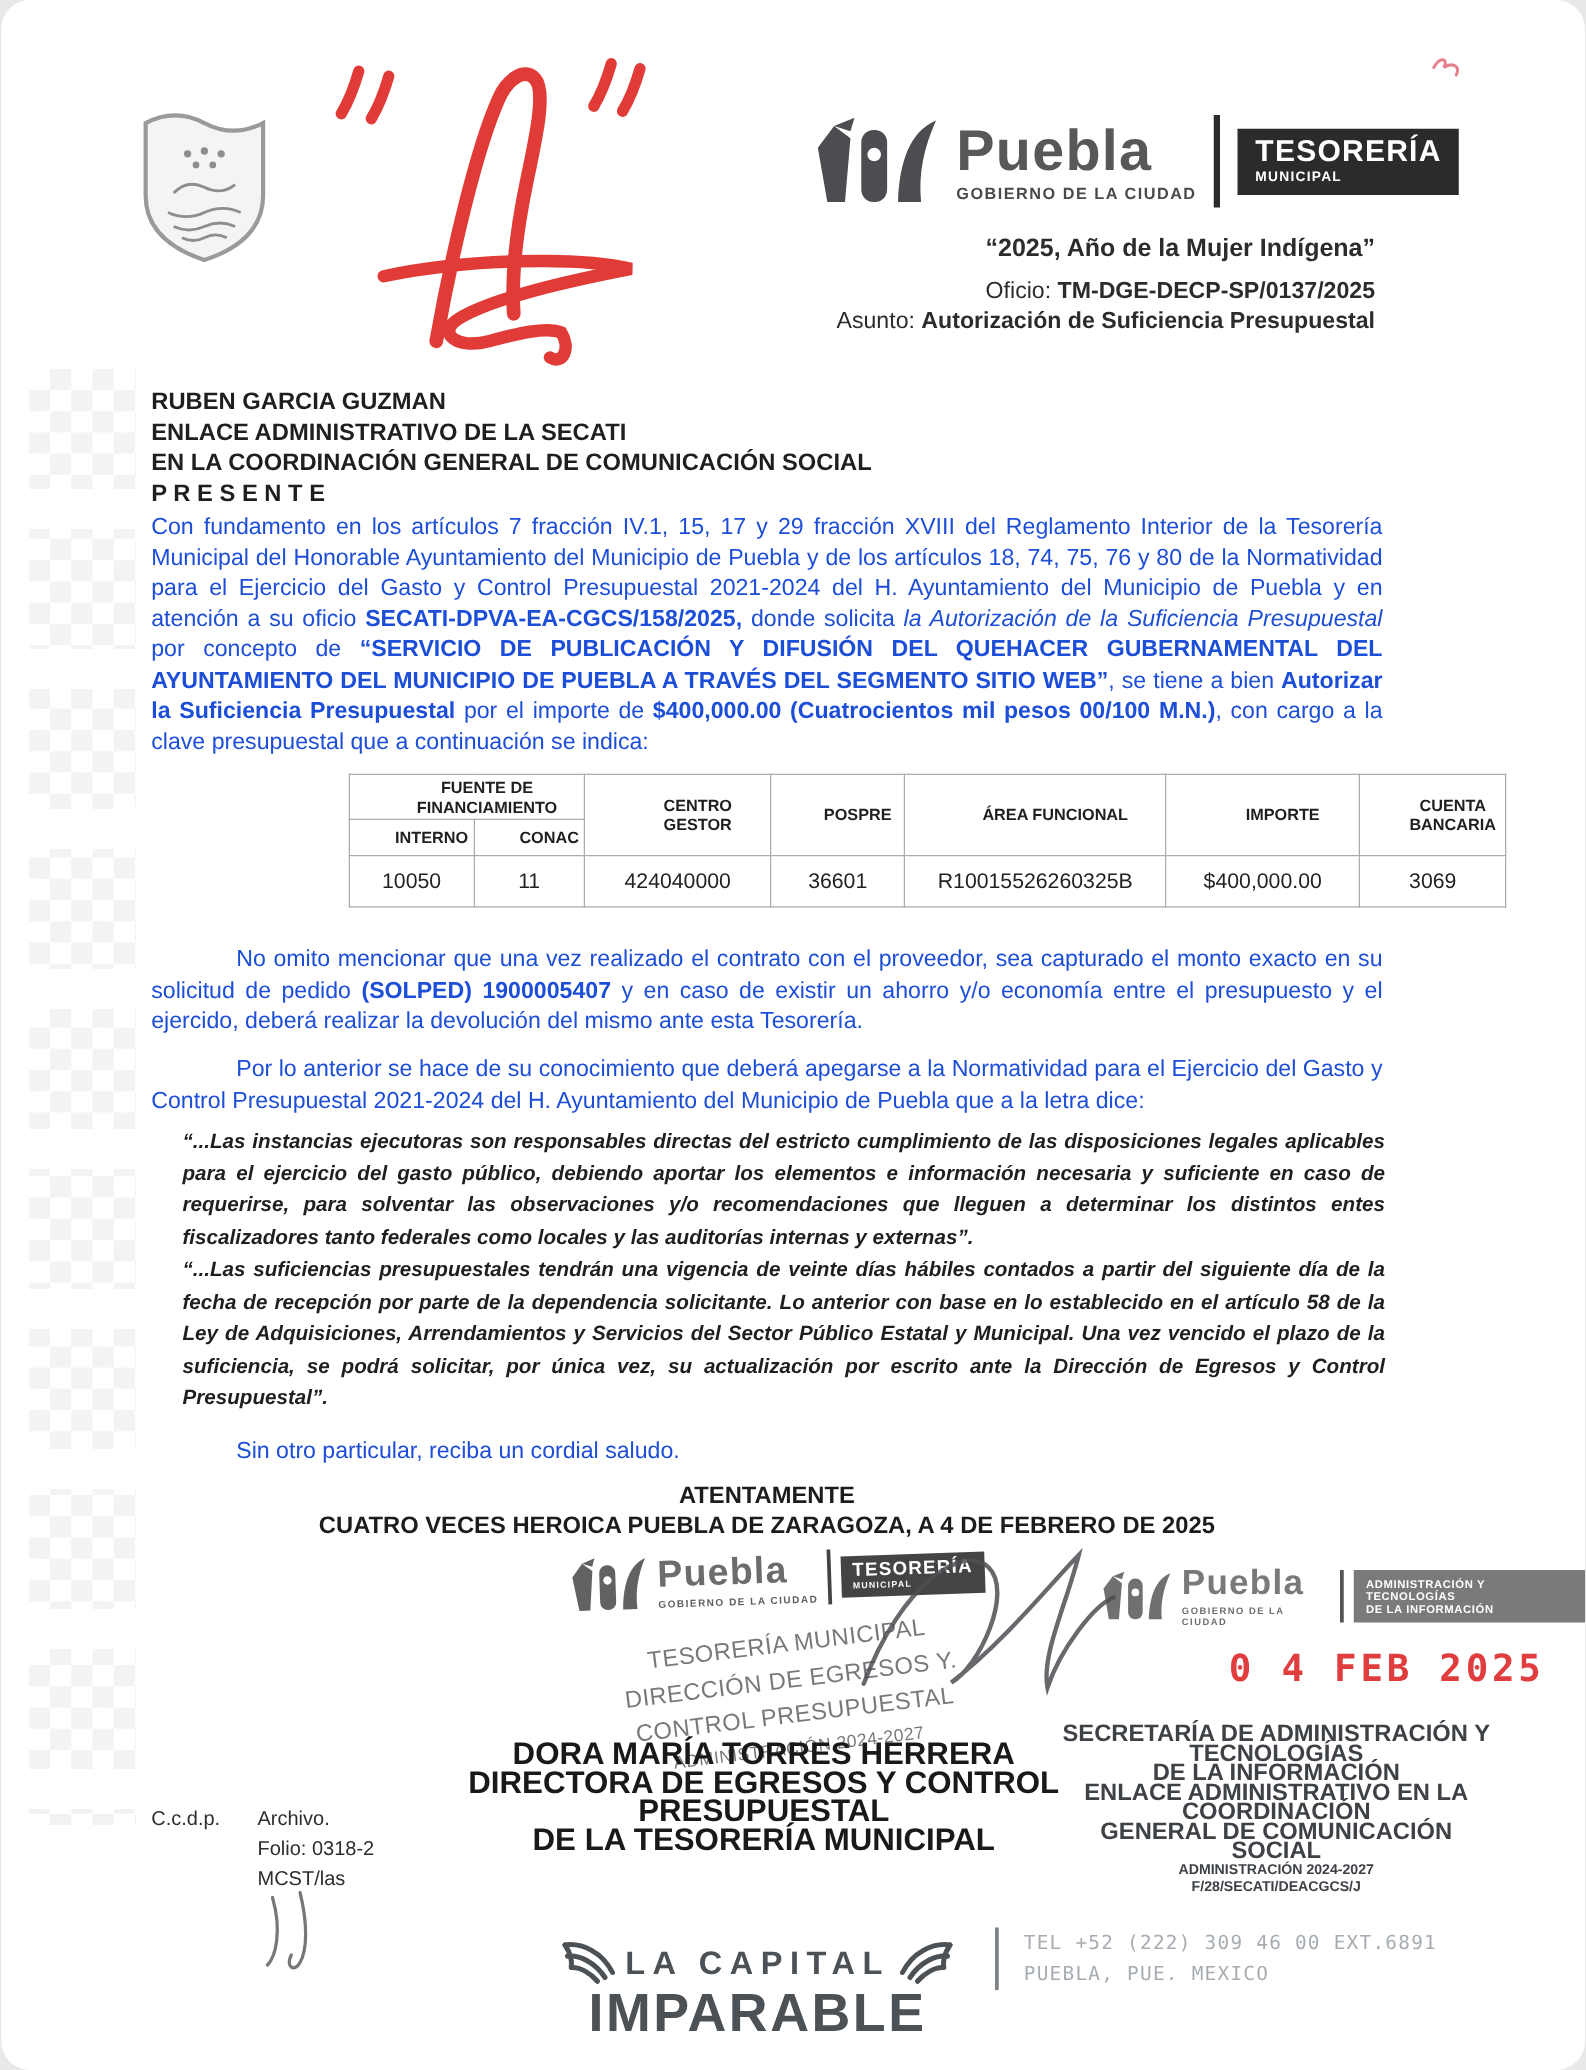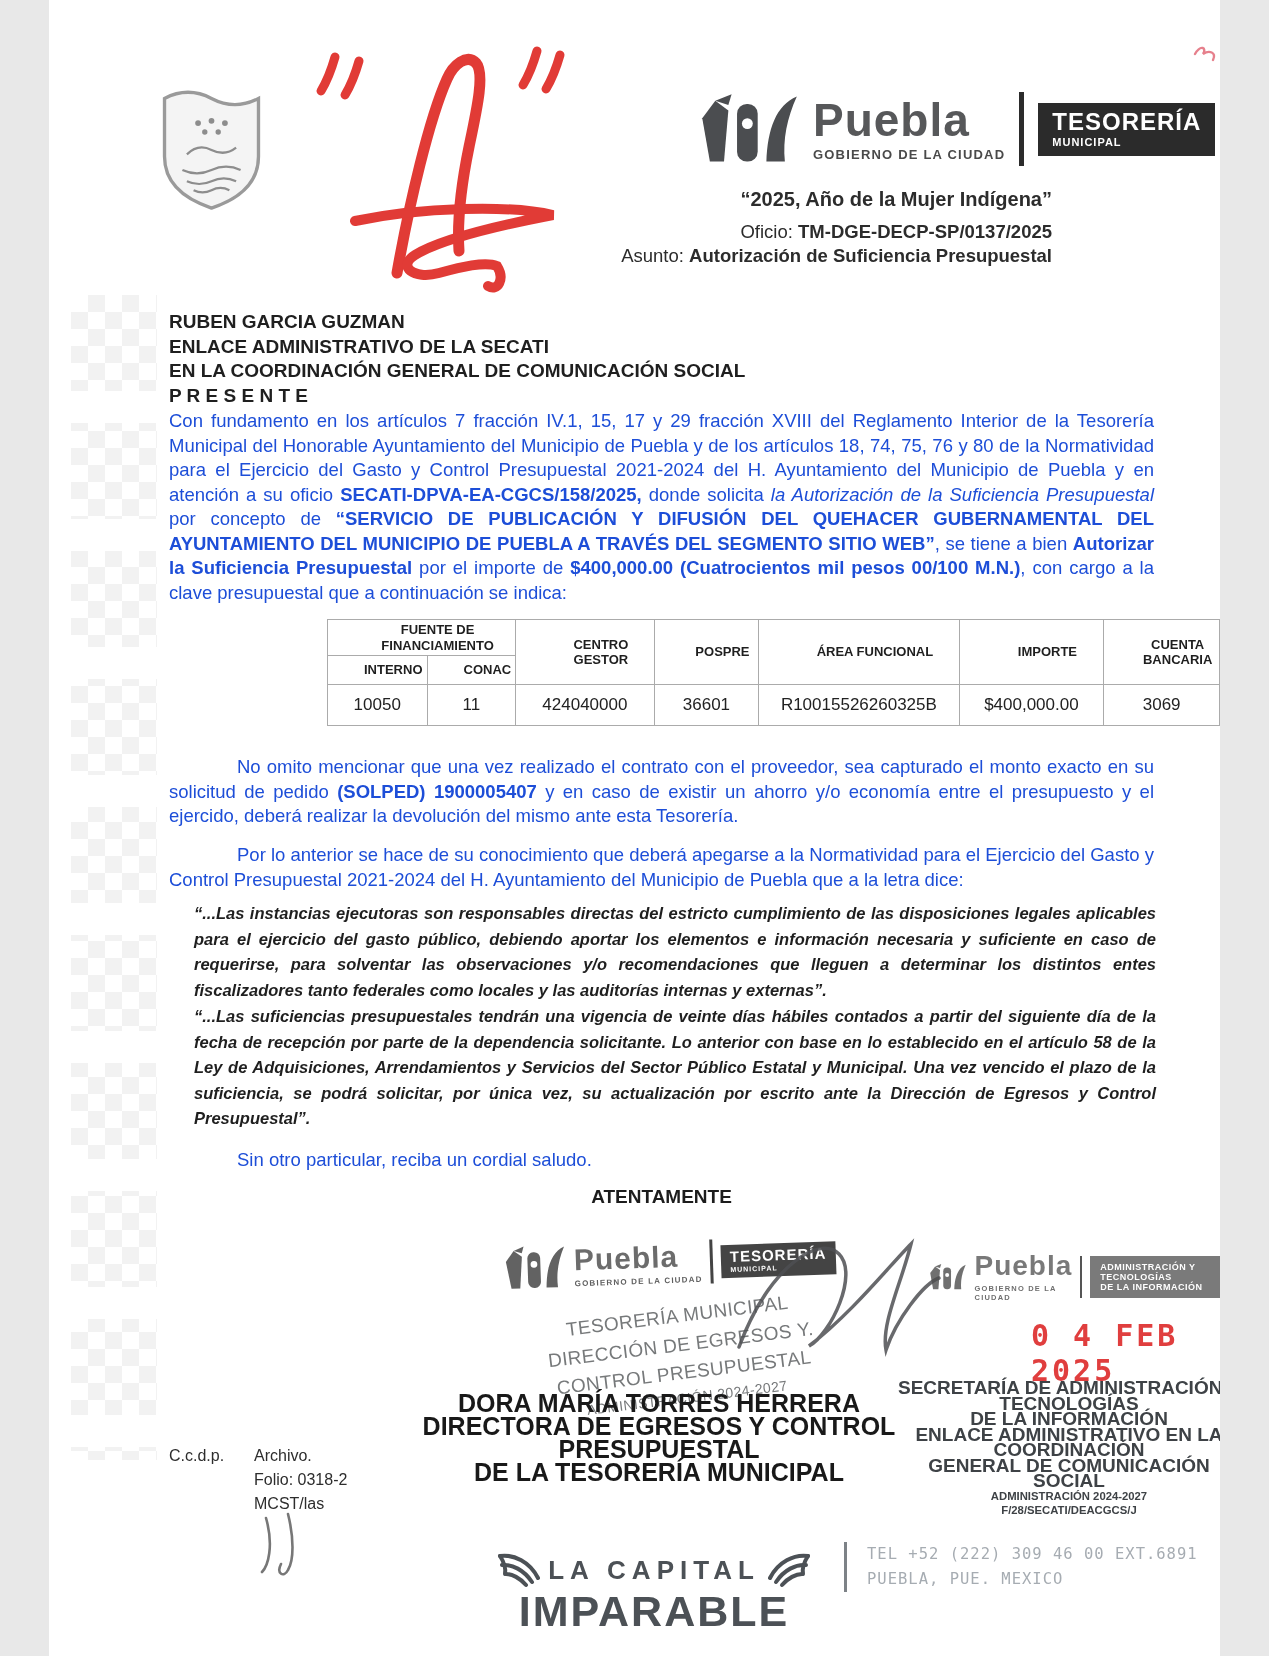--- a/index.html
+++ b/index.html
@@ -1,19 +1,19 @@
 <!DOCTYPE html>
 <html><head>
 <meta charset="utf-8">
 <style>
   html,body{margin:0;padding:0;background:#e8e8e8;}
   .page{
-    position:relative; width:1171px; height:1656px; margin:0 auto;
+    position:relative; width:1267px; height:1656px; margin:0 auto;
     background:#ffffff; overflow:hidden;
-    font-family:"Liberation Sans", sans-serif; color:#222;
+    font-family:"Liberation Sans", sans-serif; color:#222;border-radius:23px;
   }
   .abs{position:absolute;}
 
   
   .watermark{
     left:22px; top:295px; width:86px; height:1165px; opacity:.55;
     background:
       linear-gradient(45deg, #e9e9e9 25%, transparent 25%, transparent 75%, #e9e9e9 75%) 0 0/34px 34px,
       linear-gradient(45deg, #e9e9e9 25%, transparent 25%, transparent 75%, #e9e9e9 75%) 17px 17px/34px 34px;
     -webkit-mask-image:repeating-linear-gradient(to bottom,#000 0 96px, transparent 96px 128px);
@@ -196,20 +196,21 @@
   </div>
 
   <div class="abs bodytext indent" style="top:843px;">Por lo anterior se hace de su conocimiento que deberá apegarse a la Normatividad para el Ejercicio del Gasto y Control Presupuestal 2021-2024 del H. Ayuntamiento del Municipio de Puebla que a la letra dice:</div>
 
   <div class="abs quote" style="top:901px;">“...Las instancias ejecutoras son responsables directas del estricto cumplimiento de las disposiciones legales aplicables para el ejercicio del gasto público, debiendo aportar los elementos e información necesaria y suficiente en caso de requerirse, para solventar las observaciones y/o recomendaciones que lleguen a determinar los distintos entes fiscalizadores tanto federales como locales y las auditorías internas y externas”.</div>
   <div class="abs quote" style="top:1004px;">“...Las suficiencias presupuestales tendrán una vigencia de veinte días hábiles contados a partir del siguiente día de la fecha de recepción por parte de la dependencia solicitante. Lo anterior con base en lo establecido en el artículo 58 de la Ley de Adquisiciones, Arrendamientos y Servicios del Sector Público Estatal y Municipal. Una vez vencido el plazo de la suficiencia, se podrá solicitar, por única vez, su actualización por escrito ante la Dirección de Egresos y Control Presupuestal”.</div>
 
   <div class="abs bodytext indent" style="top:1148px;">Sin otro particular, reciba un cordial saludo.</div>
 
   <div class="abs center-bold" style="left:120px; width:985px; top:1186px;">ATENTAMENTE</div>
+  <div class="abs center-bold" style="left:120px; width:985px; top:1210px;">CUATRO VECES HEROICA PUEBLA DE ZARAGOZA, A 4 DE FEBRERO DE 2025</div>
 
   <div class="abs stamp" style="left:455px; top:1240px; transform:rotate(-2deg);">
     <div class="brand-row" style="gap:8px;">
       <svg width="62" height="46" viewBox="0 0 92 64">
           <use href="#landmarks-g"></use>
         </svg>
       <div>
         <div class="wordmark" style="font-size:30px;">Puebla</div>
         <div class="tagline" style="font-size:8px;">GOBIERNO DE LA CIUDAD</div>
       </div>

